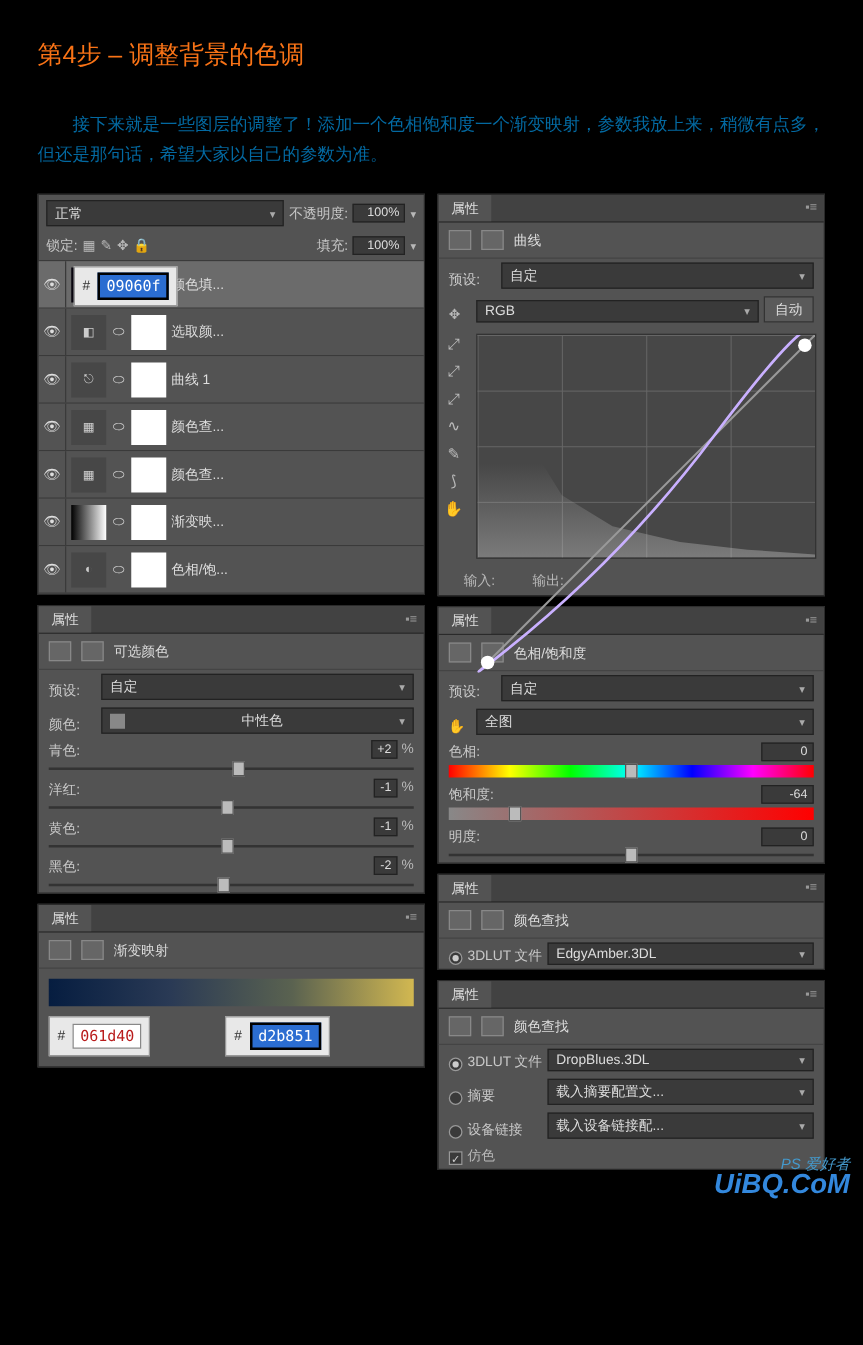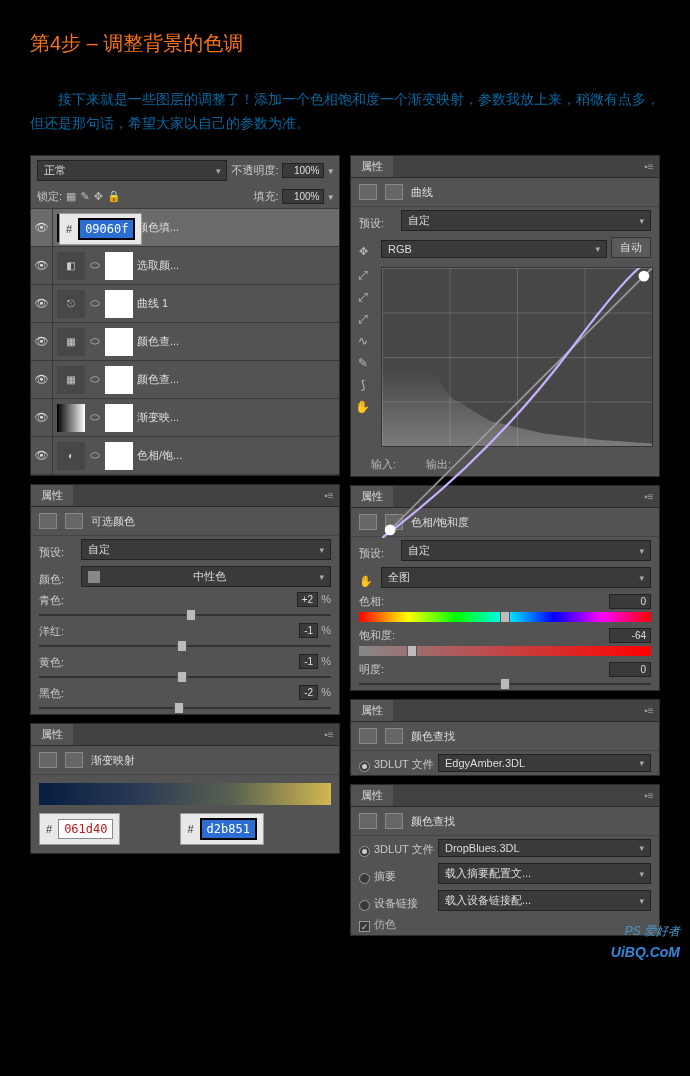--- a/index.html
+++ b/index.html
@@ -50,21 +50,21 @@
 .gradbar{height:22px;margin:8px;background:linear-gradient(90deg,#061d40,#2a3a55,#5a6250,#d2b851)}
 .hexpair{display:flex;gap:60px;padding:0 8px 8px;position:relative}
 .curvebox{margin:6px;background:#474747;height:180px;position:relative;border:1px solid #333}
 .hist{position:absolute;bottom:0;left:0;right:0;height:70%;background:linear-gradient(0deg,rgba(200,200,200,.4),transparent 60%);clip-path:polygon(0 100%,0 30%,8% 10%,15% 25%,25% 60%,40% 80%,60% 90%,80% 95%,100% 98%,100% 100%)}
 .diag{position:absolute;inset:0}
 .grid{position:absolute;inset:0;background-image:linear-gradient(#666 1px,transparent 1px),linear-gradient(90deg,#666 1px,transparent 1px);background-size:25% 25%}
 .io{display:flex;gap:30px;padding:4px 20px;font-size:11px}
 .side{display:flex;flex-direction:column;gap:6px;padding:6px 4px}
 .sicon{width:16px;height:16px;color:#bbb;font-size:12px;display:flex;align-items:center;justify-content:center}
 .btn{background:#5a5a5a;border:1px solid #333;padding:2px 8px;color:#ddd;font-size:11px}
-.watermark{position:absolute;right:10px;bottom:4px;font-size:14px;font-style:italic;color:#3388dd;font-weight:bold}
+.watermark{position:absolute;right:10px;bottom:4px;font-size:22px;font-style:italic;color:#3388dd;font-weight:bold}
 .wm2{position:absolute;right:10px;bottom:24px;font-size:12px;color:#4499cc;font-style:italic}
 .wrap{position:relative}
 </style>
 </head>
 <body>
 <div class="page wrap">
 
 <h1>第4步 – 调整背景的色调</h1>
 <p class="intro">接下来就是一些图层的调整了！添加一个色相饱和度一个渐变映射，参数我放上来，稍微有点多，但还是那句话，希望大家以自己的参数为准。</p>
 

